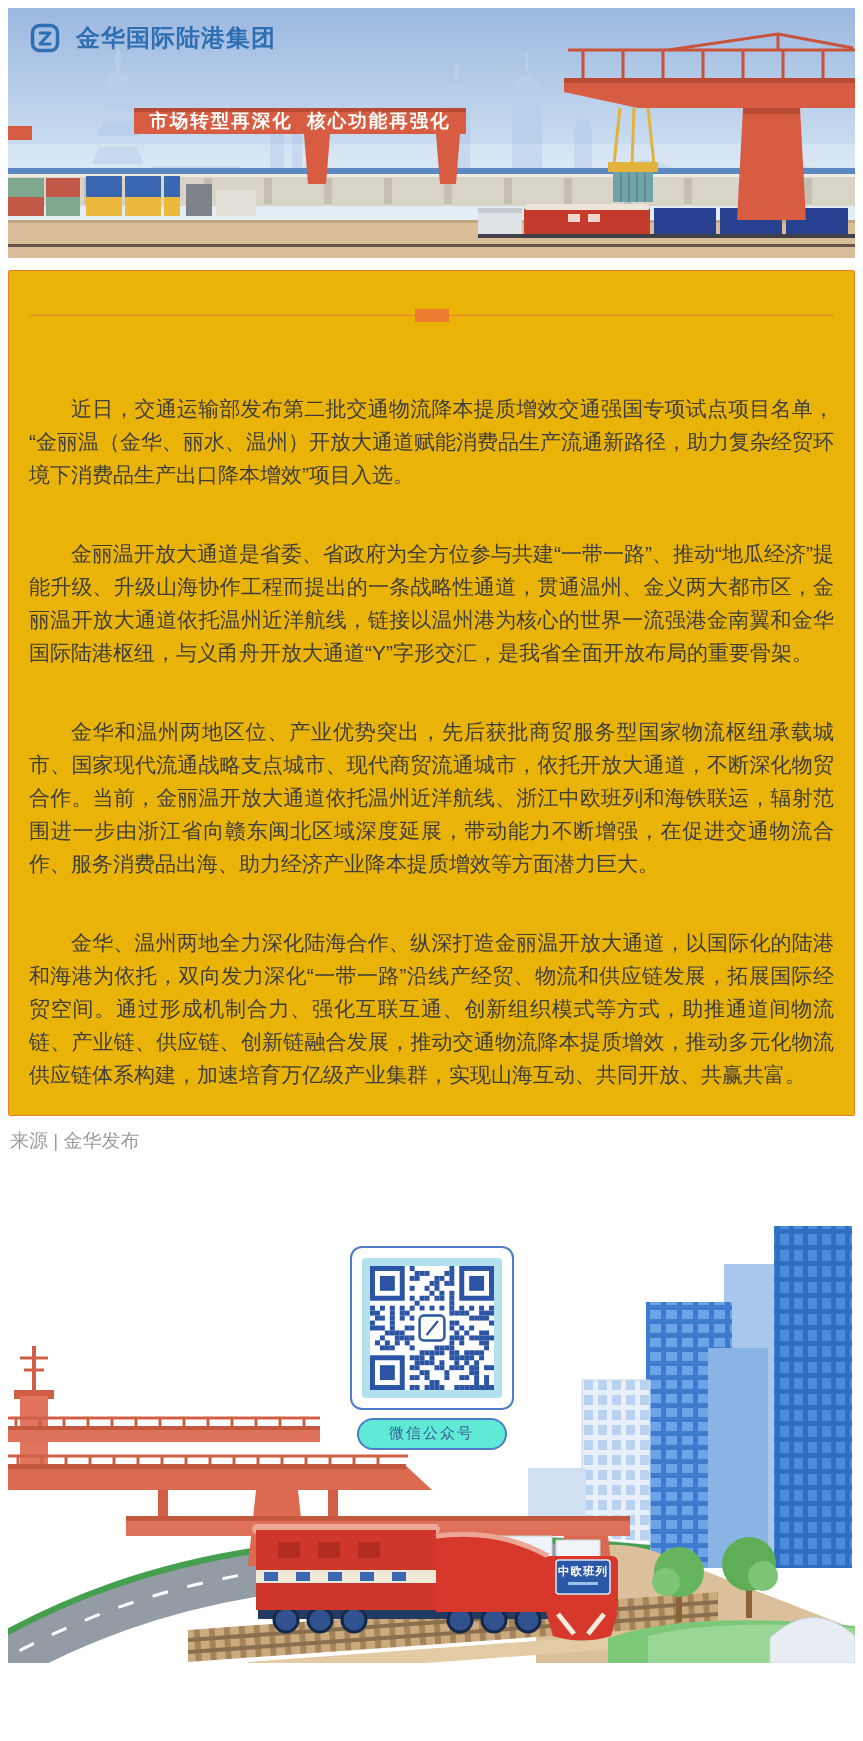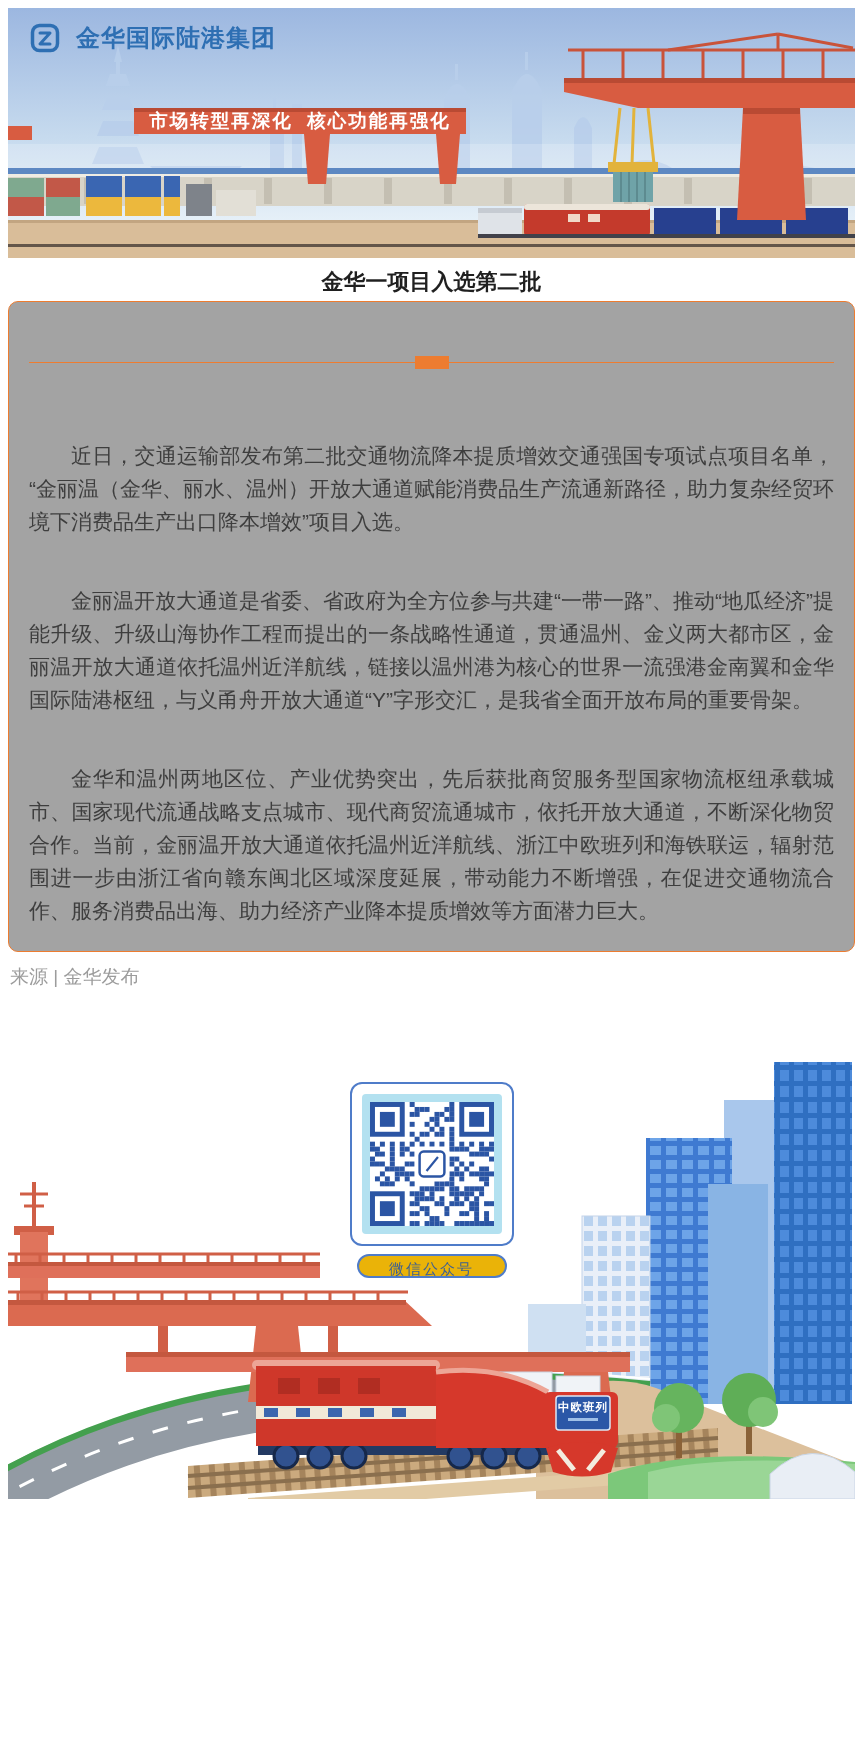--- a/index.html
+++ b/index.html
@@ -8,21 +8,21 @@
 
   .banner { position:relative; width:847px; height:250px; overflow:hidden; }
   .banner-svg { display:block; }
   .logo { position:absolute; top:14px; left:22px; display:flex; align-items:center; gap:16px;
           color:#2e6fb3; font-weight:bold; font-size:24px; letter-spacing:1px; }
   .logo-icon { display:inline-block; width:30px; height:30px; }
 
   .title { text-align:center; font-weight:bold; font-size:22px; line-height:31px;
            color:#1f1f1f; padding:8px 0 4px; }
 
-  .card { border:1px solid #ed7c30; border-radius:10px; padding:60px 20px 24px; background:#a3a3a3; }
+  .card { border:1px solid #ed7c30; border-radius:2px; padding:44px 20px 24px; background:#eab308; }
   .divider { position:relative; height:1px; background:#ed7c30; }
   .divider .chip { position:absolute; left:50%; top:-6px; width:34px; height:13px;
                    margin-left:-17px; background:#ed7c30; }
   .paragraphs { padding-top:76px; }
   .paragraphs p { margin:0 0 46px; font-size:21px; line-height:33px; color:#3e3e3e;
                   text-align:justify; text-indent:2em; }
   .paragraphs p:last-child { margin-bottom:0; }
 
   .source { margin:14px 0 16px 2px; font-size:19px; line-height:22px; color:#9c9c9c; }
 
@@ -30,22 +30,22 @@
   .footer-illu { position:absolute; left:0; top:0; }
   .footer-heading { position:relative; text-align:center; font-size:36px; font-weight:bold;
                     color:#2a5cab; letter-spacing:1px; padding-top:12px; white-space:pre-wrap; }
   .qr-box { position:absolute; top:78px; left:50%; transform:translateX(-50%);
             width:140px; height:140px; background:#ffffff; border:2px solid #4f7cc9;
             border-radius:12px; padding:10px; }
   .qr-frame { width:100%; height:100%; background:#b3e1f0; box-sizing:border-box;
               padding:8px; border-radius:4px; }
   #qr { display:block; width:124px; height:124px; background:#ffffff; }
   .qr-pill { position:absolute; top:250px; left:50%; transform:translateX(-50%);
-             min-width:150px; height:24px; line-height:26px; padding:0 16px; box-sizing:border-box;
-             border:2px solid #4f7cc9; border-radius:16px; background:#eab308;
+             min-width:150px; height:32px; line-height:26px; padding:0 16px; box-sizing:border-box;
+             border:2px solid #4f7cc9; border-radius:16px; background:#5eead4;
              color:#3c5f93; font-size:15px; letter-spacing:2px; text-align:center; }
 </style>
 </head>
 <body>
 
 <div class="page">
 
   <div class="banner">
     <svg class="banner-svg" viewBox="0 0 847 250" width="847" height="250">
       <defs>
@@ -153,31 +153,31 @@
     <div class="logo">
       <svg class="logo-icon" viewBox="0 0 30 30">
         <rect x="2.5" y="2.5" width="25" height="25" rx="7" fill="none" stroke="#2e6fb3" stroke-width="3.5"></rect>
         <path d="M10,10 h10 l-10,11 h10" fill="none" stroke="#2e6fb3" stroke-width="3" stroke-linecap="round" stroke-linejoin="round"></path>
       </svg>
       <span>金华国际陆港集团</span>
     </div>
   </div>
 
   <div class="title">
-    <div>金华一项目入选第二批</div>
   </div>
 
   <div class="card">
     <div class="divider">
       <span class="chip"></span>
     </div>
     <div class="paragraphs">
       <p>近日，交通运输部发布第二批交通物流降本提质增效交通强国专项试点项目名单，“金丽温（金华、丽水、温州）开放大通道赋能消费品生产流通新路径，助力复杂经贸环境下消费品生产出口降本增效”项目入选。</p>
       <p>金丽温开放大通道是省委、省政府为全方位参与共建“一带一路”、推动“地瓜经济”提能升级、升级山海协作工程而提出的一条战略性通道，贯通温州、金义两大都市区，金丽温开放大通道依托温州近洋航线，链接以温州港为核心的世界一流强港金南翼和金华国际陆港枢纽，与义甬舟开放大通道“Y”字形交汇，是我省全面开放布局的重要骨架。</p>
       <p>金华和温州两地区位、产业优势突出，先后获批商贸服务型国家物流枢纽承载城市、国家现代流通战略支点城市、现代商贸流通城市，依托开放大通道，不断深化物贸合作。当前，金丽温开放大通道依托温州近洋航线、浙江中欧班列和海铁联运，辐射范围进一步由浙江省向赣东闽北区域深度延展，带动能力不断增强，在促进交通物流合作、服务消费品出海、助力经济产业降本提质增效等方面潜力巨大。</p>
+      <p>金华、温州两地全力深化陆海合作、纵深打造金丽温开放大通道，以国际化的陆港和海港为依托，双向发力深化“一带一路”沿线产经贸、物流和供应链发展，拓展国际经贸空间。通过形成机制合力、强化互联互通、创新组织模式等方式，助推通道间物流链、产业链、供应链、创新链融合发展，推动交通物流降本提质增效，推动多元化物流供应链体系构建，加速培育万亿级产业集群，实现山海互动、共同开放、共赢共富。</p>
     </div>
   </div>
 
   <div class="source">来源 | 金华发布</div>
 
   <div class="footer">
     <svg class="footer-illu" viewBox="0 0 847 495" width="847" height="495">
       <defs>
         <pattern id="ties" width="15" height="60" patternUnits="userSpaceOnUse" patternTransform="rotate(-4)">
           <rect width="15" height="60" fill="#cbaa7e"></rect>

